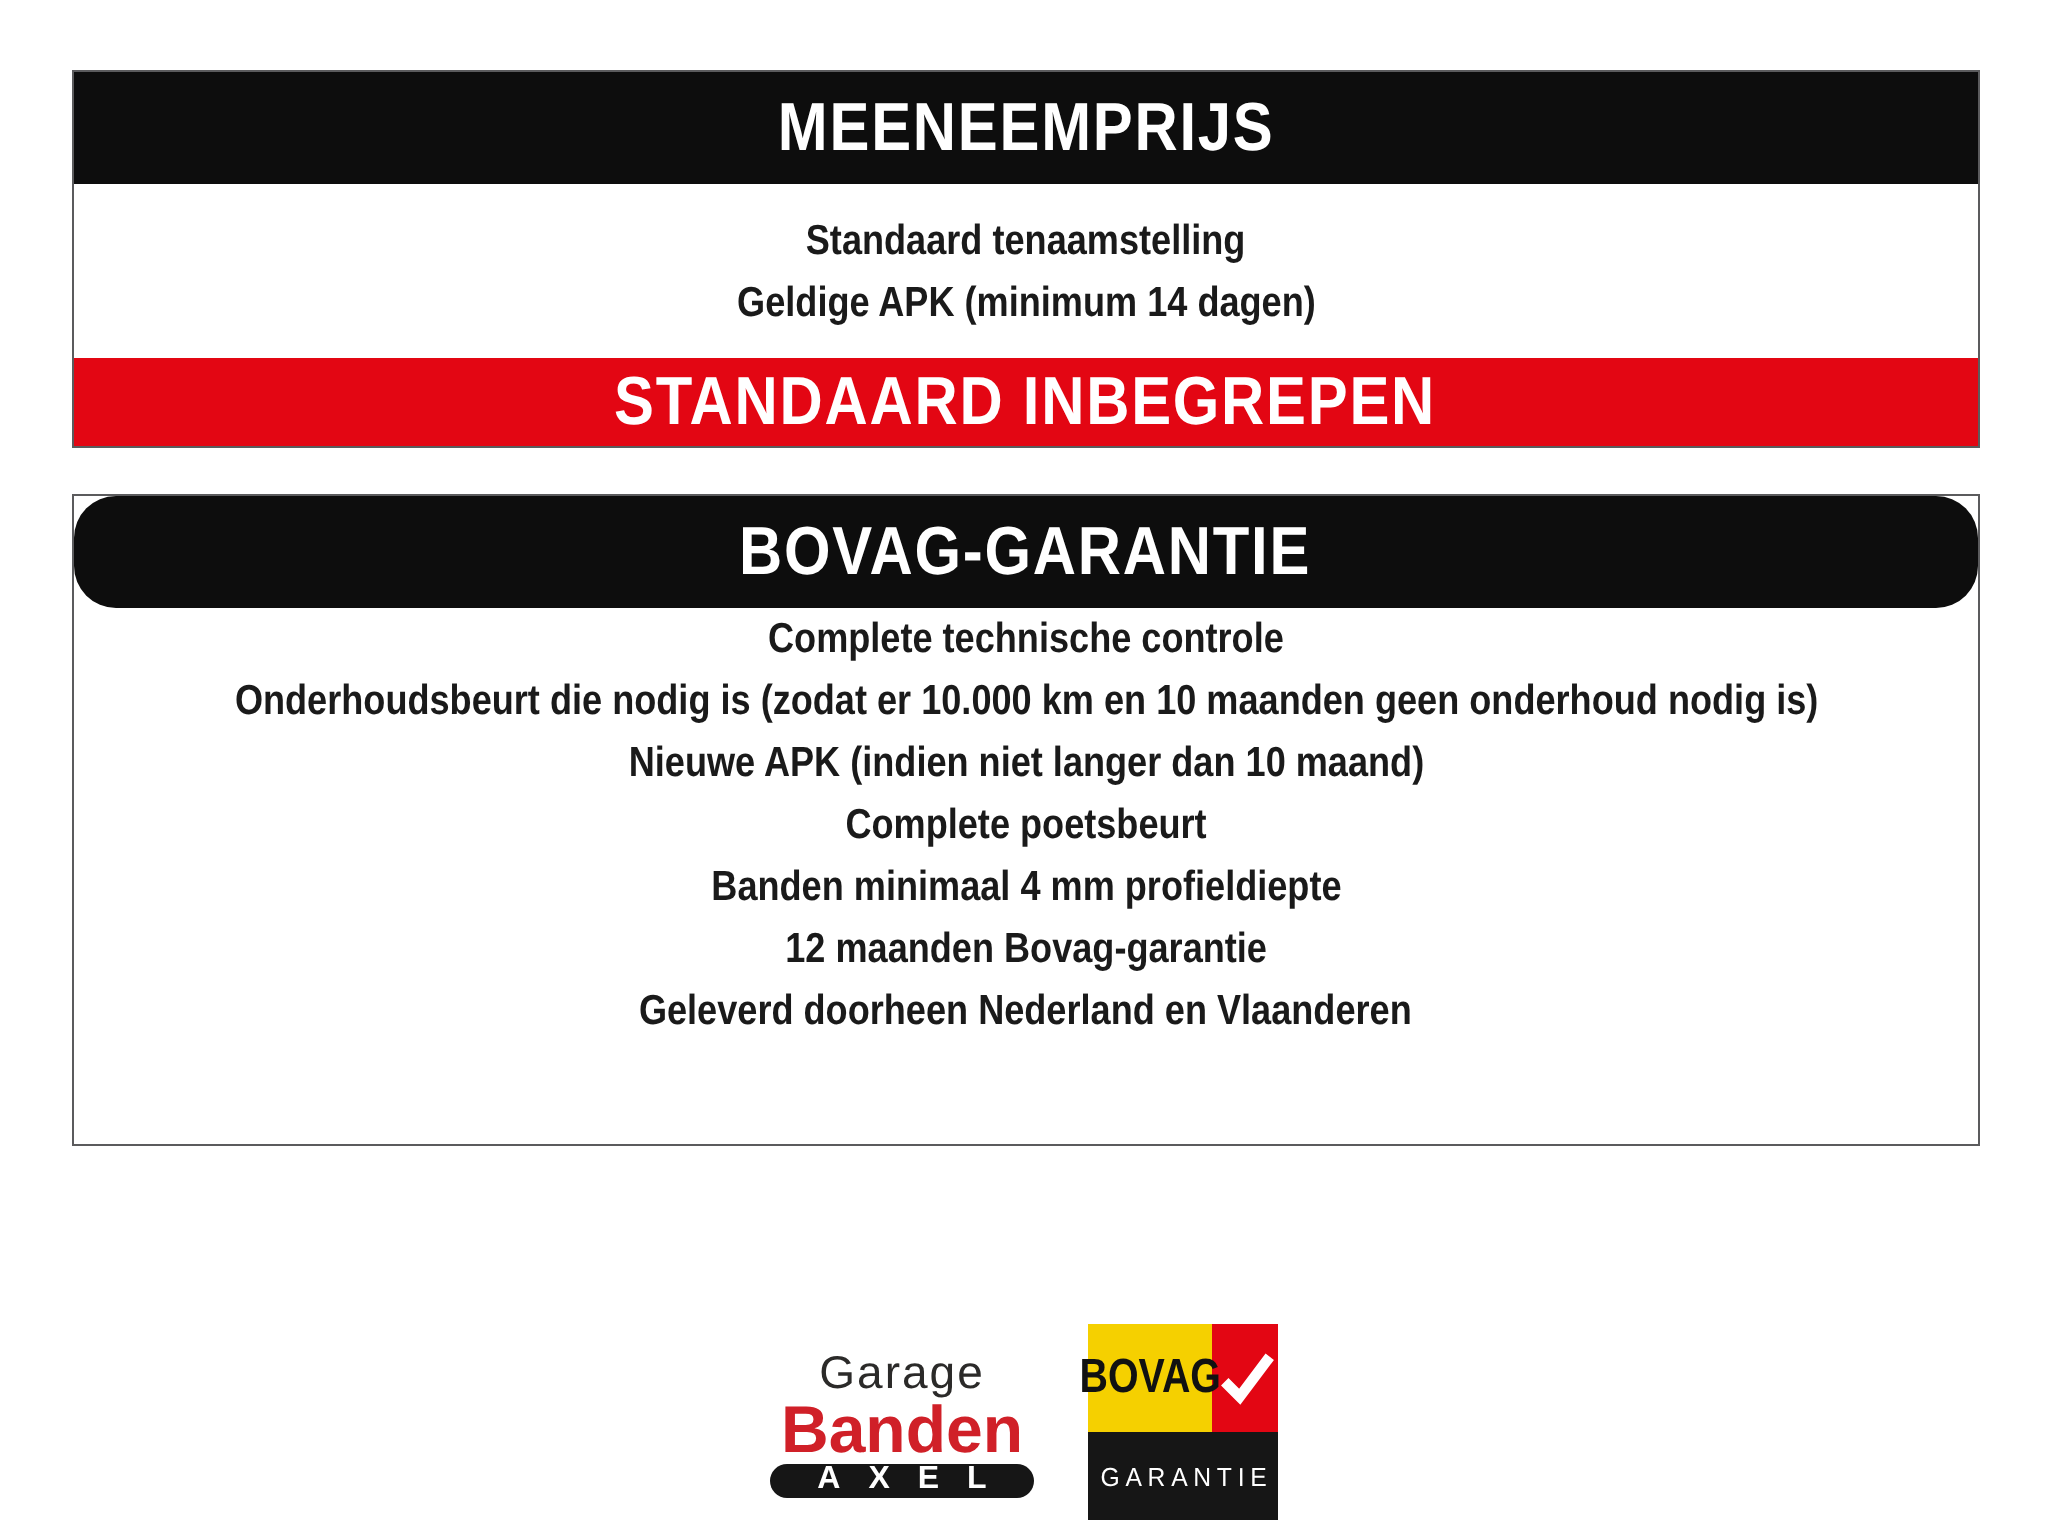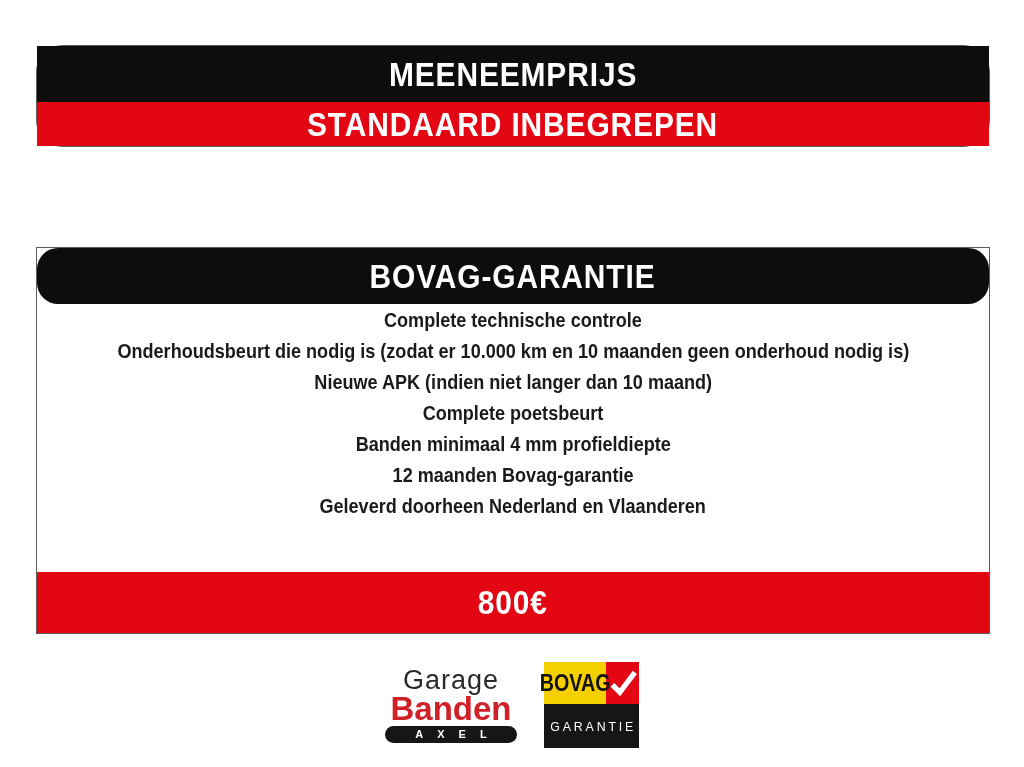--- a/index.html
+++ b/index.html
@@ -16,21 +16,21 @@
     overflow: hidden;
   }
   .card {
     position: absolute;
     left: 36px;
     width: 954px;
     box-sizing: border-box;
     border: 1px solid var(--card-border);
     background: #ffffff;
   }
-  .card-price { top: 45px; border-radius: 27px; }
+  .card-price { top: 35px; }
   .card-warranty { top: 247px; }
 
   .card-header {
     background: var(--header-black);
     display: flex;
     align-items: center;
     justify-content: center;
   }
   .card-price .card-header { height: 56px; }
   .card-warranty .card-header { height: 56px; border-radius: 21px; }
@@ -94,21 +94,21 @@
     align-items: center;
     gap: 27px;
   }
 
   
   .gv-logo {
     width: 132px;
     text-align: center;
   }
   .gv-garage {
-    font-size: 27px;
+    font-size: 23px;
     line-height: 25px;
     color: #2b2a29;
     letter-spacing: 1px;
   }
   .gv-vervaet {
     font-size: 33px;
     line-height: 29px;
     font-weight: bold;
     color: var(--vervaet-red);
     margin-top: 1px;
@@ -118,29 +118,29 @@
     height: 17px;
     border-radius: 9px;
     background: #161616;
     display: flex;
     align-items: center;
     justify-content: center;
   }
   .gv-axel span {
     color: #ffffff;
     font-weight: bold;
-    font-size: 11px;
+    font-size: 16px;
     letter-spacing: 14px;
     margin-right: -14px;
     line-height: 1;
   }
 
   
   .bovag-logo { width: 95px; }
-  .bovag-top { display: flex; height: 42px; justify-content: flex-end; }
+  .bovag-top { display: flex; height: 54px; justify-content: flex-end; }
   .bovag-yellow {
     width: 62px;
     background: var(--bovag-yellow);
     display: flex;
     align-items: center;
     justify-content: center;
   }
   .bovag-yellow span {
     font-weight: bold;
     font-size: 24px;
@@ -175,20 +175,28 @@
 </style>
 </head>
 <body>
 
 <div class="page">
 
   <div class="card card-price">
     <div class="card-header">
       <span>MEENEEMPRIJS</span>
     </div>
+    <div class="card-body">
+      <div class="line">
+        <span>Standaard tenaamstelling</span>
+      </div>
+      <div class="line">
+        <span>Geldige APK (minimum 14 dagen)</span>
+      </div>
+    </div>
     <div class="card-footer">
       <span>STANDAARD INBEGREPEN</span>
     </div>
   </div>
 
   <div class="card card-warranty">
     <div class="card-header">
       <span>BOVAG-GARANTIE</span>
     </div>
     <div class="card-body">
@@ -206,23 +214,20 @@
       </div>
       <div class="line">
         <span>Banden minimaal 4 mm profieldiepte</span>
       </div>
       <div class="line">
         <span>12 maanden Bovag-garantie</span>
       </div>
       <div class="line">
         <span>Geleverd doorheen Nederland en Vlaanderen</span>
       </div>
-    </div>
-    <div class="card-footer">
-      <span>800€</span>
     </div>
   </div>
 
   <div class="logos-row">
 
     <div class="gv-logo">
       <div class="gv-garage">Garage</div>
       <div class="gv-vervaet">Banden</div>
       <div class="gv-axel">
         <span>AXEL</span>

